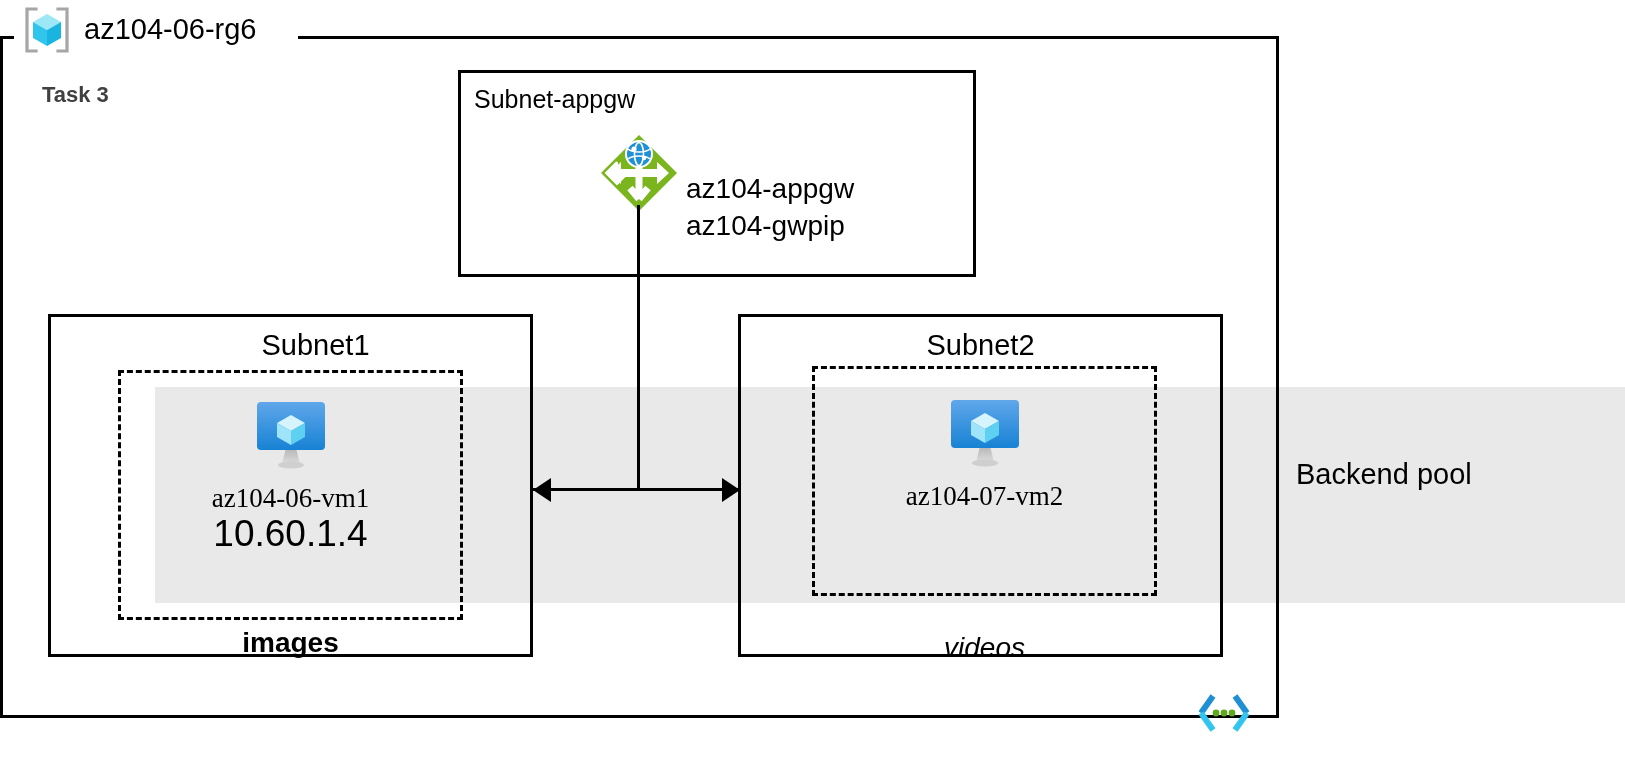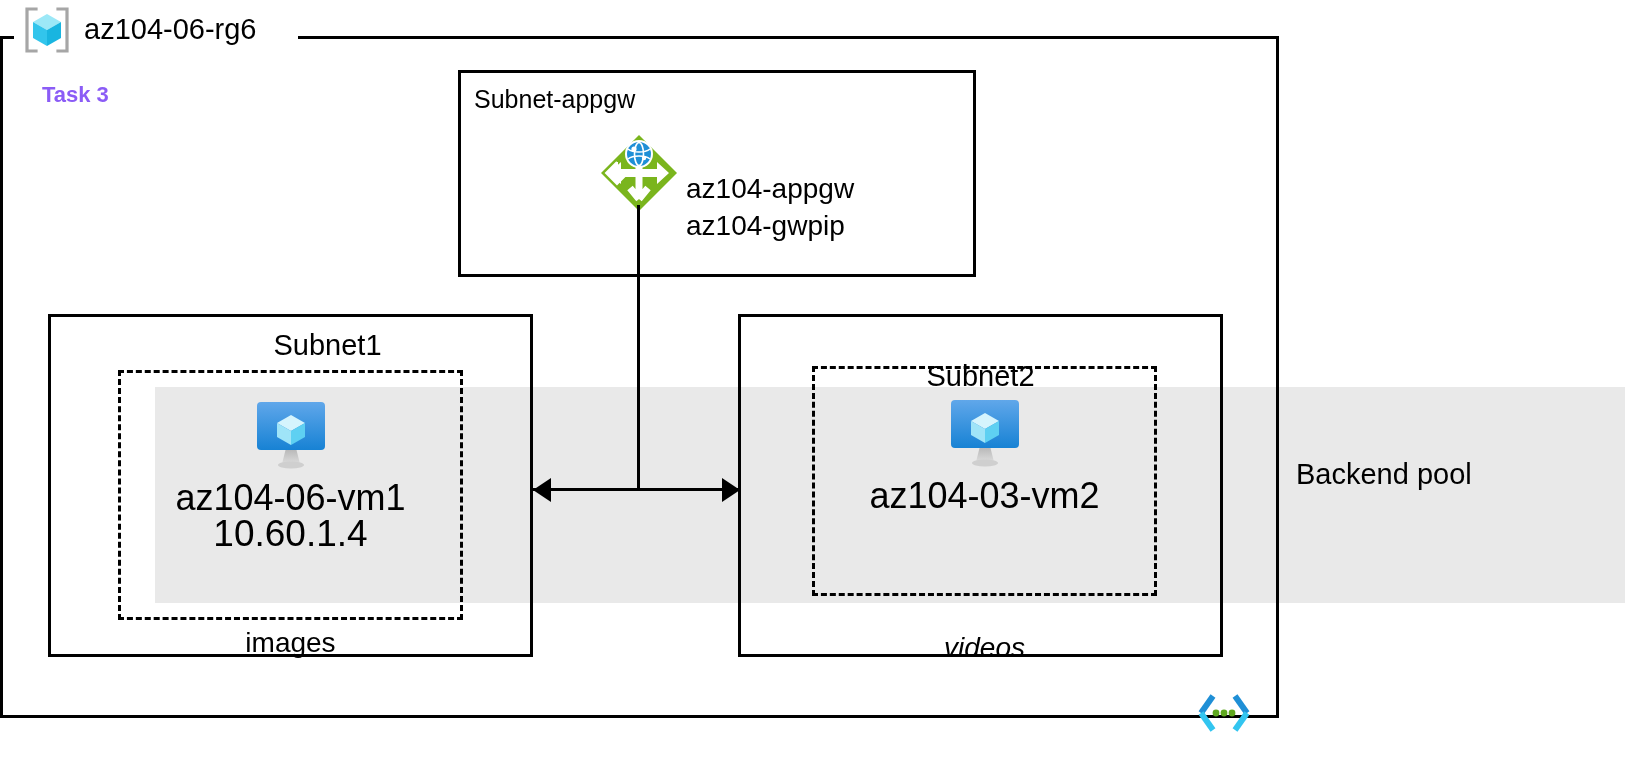--- a/index.html
+++ b/index.html
@@ -77,21 +77,21 @@
     white-space: nowrap;
   }
 
   
   .task-label {
     position: absolute;
     left: 42px;
     top: 82px;
     font-size: 22px;
     font-weight: bold;
-    color: #8b5cf6;
+    color: #404040;
     white-space: nowrap;
   }
 
   
   .backend-band {
     position: absolute;
     left: 155px;
     top: 387px;
     width: 1470px;
     height: 216px;
@@ -127,59 +127,60 @@
     white-space: nowrap;
   }
   .subnet-title-center {
     position: absolute;
     top: 326px;
     font-size: 29px;
     line-height: 38px;
     text-align: center;
     white-space: nowrap;
   }
-  .title-sub1 { left: 48px;  width: 559px; }
-  .title-sub2 { left: 738px; width: 485px; margin-top: 31px; }
+  .title-sub1 { left: 36px;  width: 559px; }
+  .title-sub2 { left: 738px; width: 485px; }
 
   
   .dashed-box {
     position: absolute;
     border: 3px dashed #000000;
     background: transparent;
     box-sizing: border-box;
   }
   .dashed-sub1 { left: 118px; top: 370px; width: 345px; height: 250px; }
   .dashed-sub2 { left: 812px; top: 366px; width: 345px; height: 230px; }
 
   
   .vm-group { position: absolute; text-align: center; }
   .vm-sub1  { left: 118px; top: 398px; width: 345px; }
   .vm-sub2  { left: 812px; top: 396px; width: 345px; }
 
   .vm-icon { width: 82px; height: 74px; display: block; margin: 0 auto; }
   .vm-name {
-    font-size: 36px;
+    font-size: 27px;
     line-height: 36px;
     white-space: nowrap;
     margin-top: 8px;
+    font-family: Liberation Serif, serif;
   }
   .vm-ip {
     font-size: 37px;
     line-height: 36px;
     white-space: nowrap;
   }
 
   .endpoint-label {
     position: absolute;
     font-size: 28px;
     line-height: 36px;
     text-align: center;
     white-space: nowrap;
   }
-  .endpoint-sub1 { left: 118px; top: 625px; width: 345px; }
+  .endpoint-sub1 { left: 118px; top: 625px; width: 345px; font-weight: bold; }
   .endpoint-sub2 { left: 812px; top: 630px; width: 345px; font-style: italic; }
 
   
   .appgw-icon {
     position: absolute;
     left: 599px;
     top: 133px;
     width: 80px;
     height: 80px;
   }
@@ -327,21 +328,21 @@
           <stop offset="100%" stop-color="#dcdcdc"></stop>
         </linearGradient>
       </defs>
       <path d="M36 50 L46 50 L50 66 L32 66 Z" fill="url(#vmStand2)"></path>
       <ellipse cx="41" cy="67" rx="13" ry="3.5" fill="#cfcfcf"></ellipse>
       <rect x="7" y="4" width="68" height="48" rx="4" fill="url(#vmScreen2)"></rect>
       <polygon points="41,17 55,25 41,33 27,25" fill="#d5f4fd"></polygon>
       <polygon points="27,25 41,33 41,47 27,39" fill="#9fe4f8"></polygon>
       <polygon points="55,25 55,39 41,47 41,33" fill="#5ed0f2"></polygon>
     </svg>
-    <div class="vm-name">az104-03-vm2</div>
+    <div class="vm-name">az104-07-vm2</div>
   </div>
   <div class="endpoint-label endpoint-sub2">videos</div>
 
   <svg class="code-icon" viewBox="0 0 56 42">
     <path d="M17 4 L5 21" stroke="#1f8fd6" stroke-width="6" fill="none" stroke-linecap="butt"></path>
     <path d="M5 21 L17 38" stroke="#32c5f0" stroke-width="6" fill="none" stroke-linecap="butt"></path>
     <path d="M39 4 L51 21" stroke="#1f8fd6" stroke-width="6" fill="none" stroke-linecap="butt"></path>
     <path d="M51 21 L39 38" stroke="#32c5f0" stroke-width="6" fill="none" stroke-linecap="butt"></path>
     <circle cx="20" cy="21" r="3.4" fill="#5fa81f"></circle>
     <circle cx="28" cy="21" r="3.4" fill="#5fa81f"></circle>

